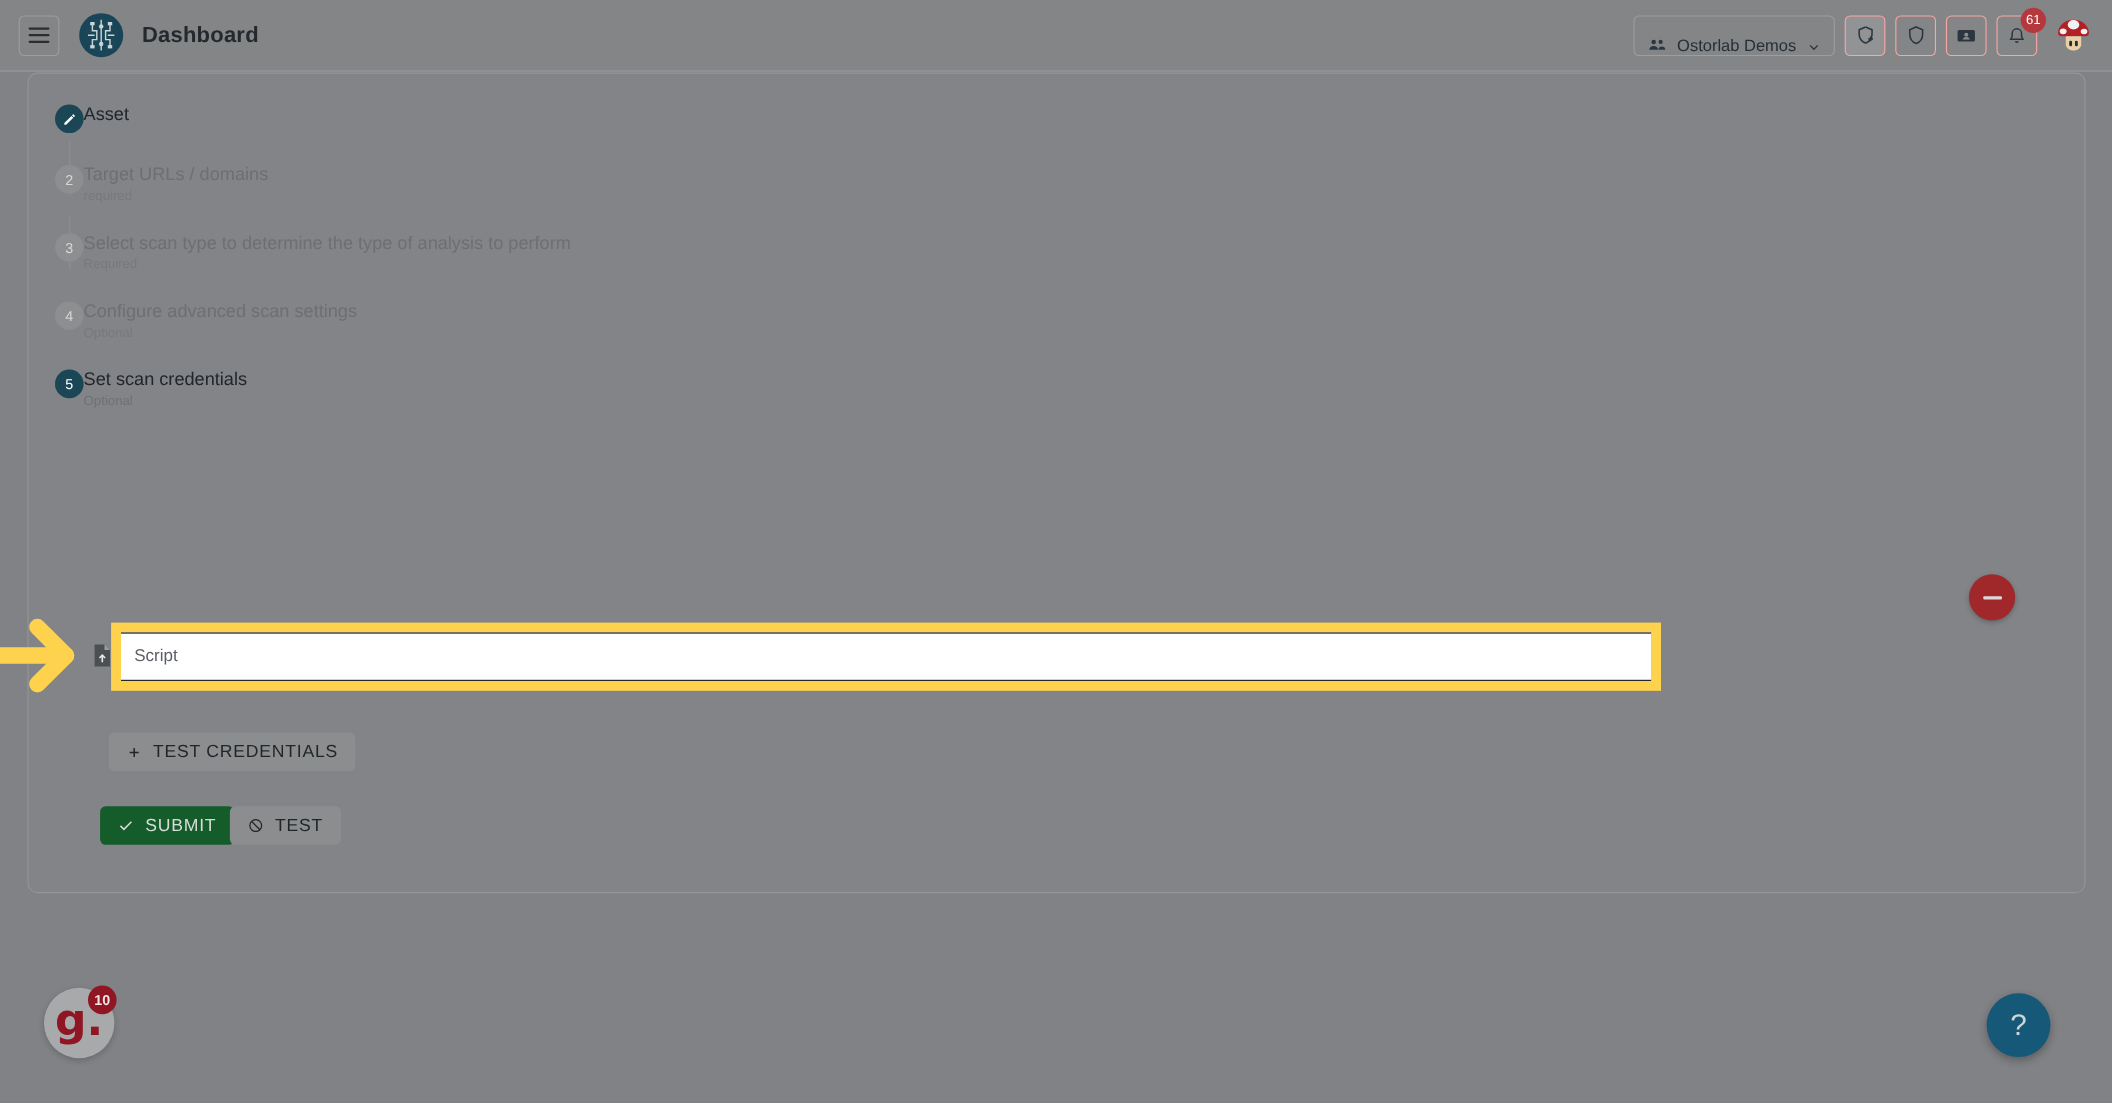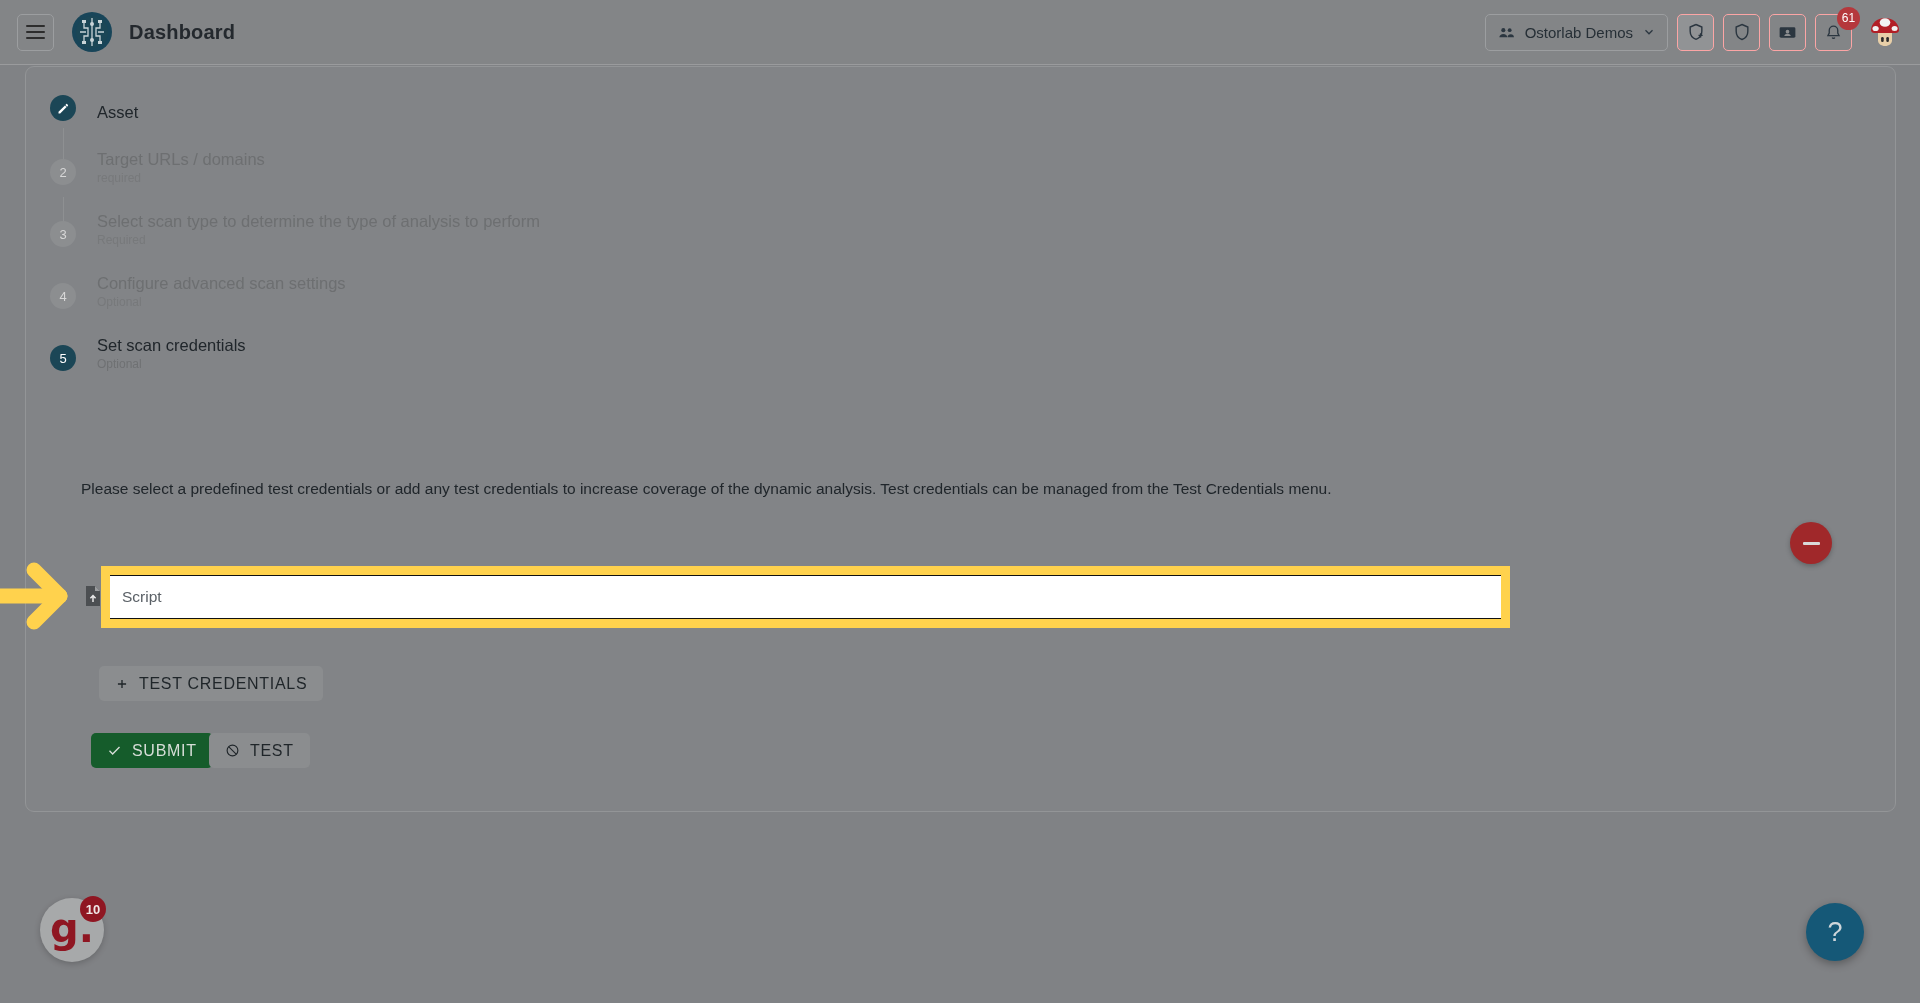--- a/index.html
+++ b/index.html
@@ -51,21 +51,21 @@
     letter-spacing: .2px;
   }
 
   #header-right {
     margin-left: auto; margin-right: 16px;
     display: flex; align-items: center; gap: 9px;
   }
   .org-select {
     height: 37px; min-width: 166px;
     border: 1px solid #9c9ea0; border-radius: 5px;
-    display: flex; align-items: center; gap: 9px;
+    display: flex; align-items: flex-end; gap: 9px;
     padding: 0 11px;
     cursor: pointer;
     font-size: 15px; color: #262f36;
   }
   .icon-btn {
     width: 37px; height: 37px;
     border: 1px solid #fca5a5; border-radius: 5px;
     display:flex; align-items:center; justify-content:center;
     cursor:pointer; position: relative;
   }
@@ -91,21 +91,21 @@
     left: 25px; top: 66px;
     width: 1871px; height: 746px;
     border: 1px solid #939597;
     border-radius: 9px;
     background: rgba(255,255,255,0.02);
   }
 
   
   .step {
     position: absolute;
-    display: flex; align-items: flex-end; gap: 21px;
+    display: flex; align-items: flex-start; 
   }
   .step-circle {
     width: 26px; height: 26px; border-radius: 50%;
     display:flex; align-items:center; justify-content:center;
     font-size: 13px; color:#e7e7e7;
     flex-shrink: 0;
   }
   .step-circle.done   { background: #1b4656; }
   .step-circle.active { background: #1b4656; color:#ffffff; }
   .step-circle.idle   { background: #8c8e90; color:#d7d7d7; }
@@ -368,21 +368,20 @@
 
     <div class="step" style="left:24px; top:269px;">
       <div class="step-circle active">5</div>
       <div>
         <div class="step-title">Set scan credentials</div>
         <div class="step-sub dim">Optional</div>
       </div>
     </div>
   </div>
 
-  <div id="desc">Please select a predefined test credentials or add any test credentials to increase coverage of the dynamic analysis. Test credentials can be managed from the Test Credentials menu.</div>
 
   <div id="remove-btn">
     <div class="minus"></div>
   </div>
 
   <div id="upload-icon">
     <svg width="18" height="22" viewBox="0 0 18 22">
       <path d="M2 1h9l5 5v15H2z" fill="#4c4f52"></path>
       <path d="M11 1l5 5h-5z" fill="#9a9c9e"></path>
       <path d="M9 17v-6M6.4 13.2L9 10.6l2.6 2.6" stroke="#e8e8e8" stroke-width="1.5" fill="none"></path>

